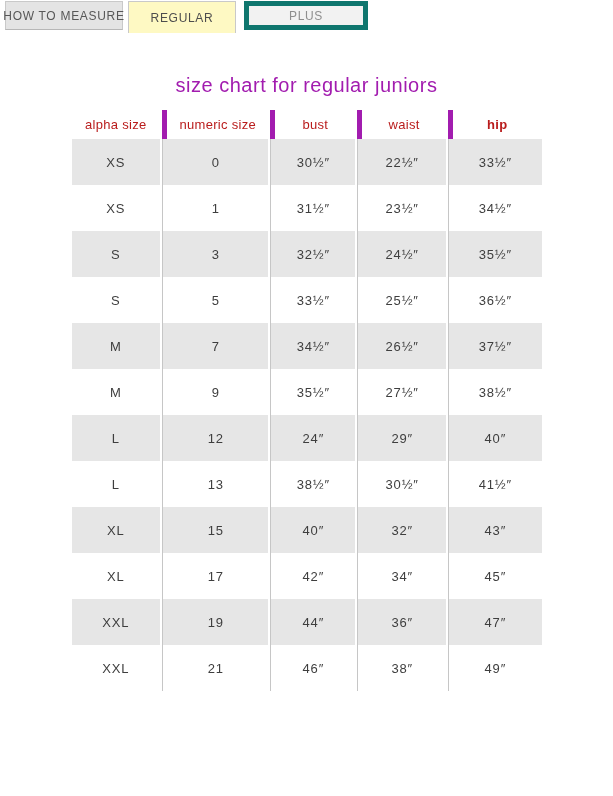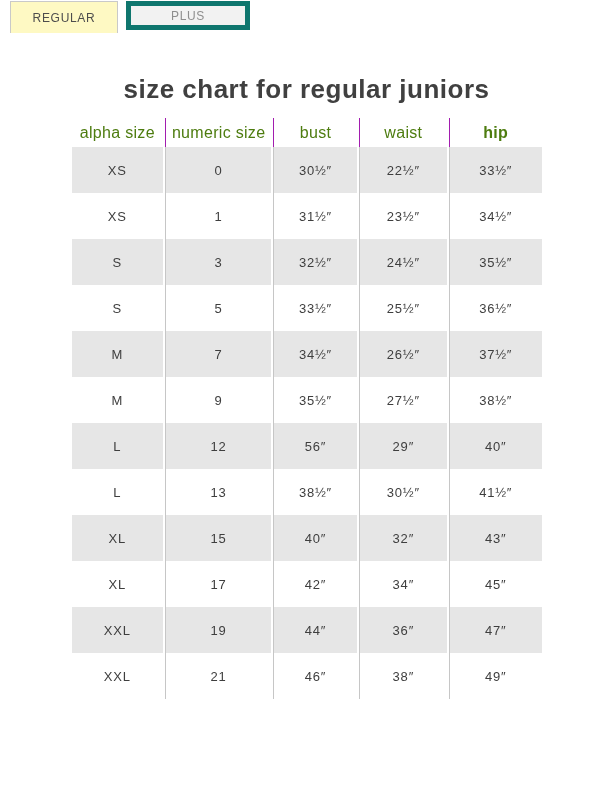--- a/index.html
+++ b/index.html
@@ -58,50 +58,50 @@
     height: 29px;
     background: #f2f2f2;
     border: 5px solid #0f766e;
     color: #8e8e8e;
   }
 
   
   .title {
     margin: 39px 0 0 0;
     text-align: center;
-    font-size: 26px;
-    font-weight: 700;
-    color: #404040;
+    font-size: 20px;
+    font-weight: 400;
+    color: #a21caf;
     letter-spacing: 0.5px;
   }
 
   
   .size-table {
     width: 474px;
     margin: 13px auto 0 auto;
     border-collapse: separate;
     border-spacing: 2px 0;
     table-layout: fixed;
   }
   .size-table th:nth-child(1) { width: 20%; }
   .size-table th:nth-child(2) { width: 23%; }
   .size-table th:nth-child(3) { width: 18%; }
   .size-table th:nth-child(4) { width: 19%; }
   .size-table th:nth-child(5) { width: 20%; font-weight: bold; }
   .size-table th {
     height: 27px;
     font-weight: 400;
-    font-size: 16px;
-    color: #4d7c0f;
+    font-size: 13px;
+    color: #b91c1c;
     letter-spacing: 0.3px;
     text-align: center;
     vertical-align: middle;
   }
   .size-table th + th {
-    border-left: 1px solid #a21caf;
+    border-left: 5px solid #a21caf;
   }
   .size-table td {
     height: 44px;
     font-size: 13px;
     color: #3e3e3e;
     letter-spacing: 0.8px;
     text-align: center;
     vertical-align: middle;
     background: #ffffff;
   }
@@ -111,20 +111,21 @@
   .size-table tbody tr:nth-child(odd) td {
     background: #e6e6e6;
   }
 </style>
 </head>
 <body>
 
 <div class="page">
 
   <div class="tab-bar">
+    <button class="tab tab-howto">HOW TO MEASURE</button>
     <button class="tab tab-regular">REGULAR</button>
     <button class="tab tab-plus">PLUS</button>
   </div>
 
   <h1 class="title">size chart for regular juniors</h1>
 
   <table class="size-table">
     <thead>
       <tr>
           <th>alpha size</th>
@@ -173,21 +174,21 @@
         <tr>
           <td>M</td>
           <td>9</td>
           <td>35½″</td>
           <td>27½″</td>
           <td>38½″</td>
         </tr>
         <tr>
           <td>L</td>
           <td>12</td>
-          <td>56″</td>
+          <td>24″</td>
           <td>29″</td>
           <td>40″</td>
         </tr>
         <tr>
           <td>L</td>
           <td>13</td>
           <td>38½″</td>
           <td>30½″</td>
           <td>41½″</td>
         </tr>

